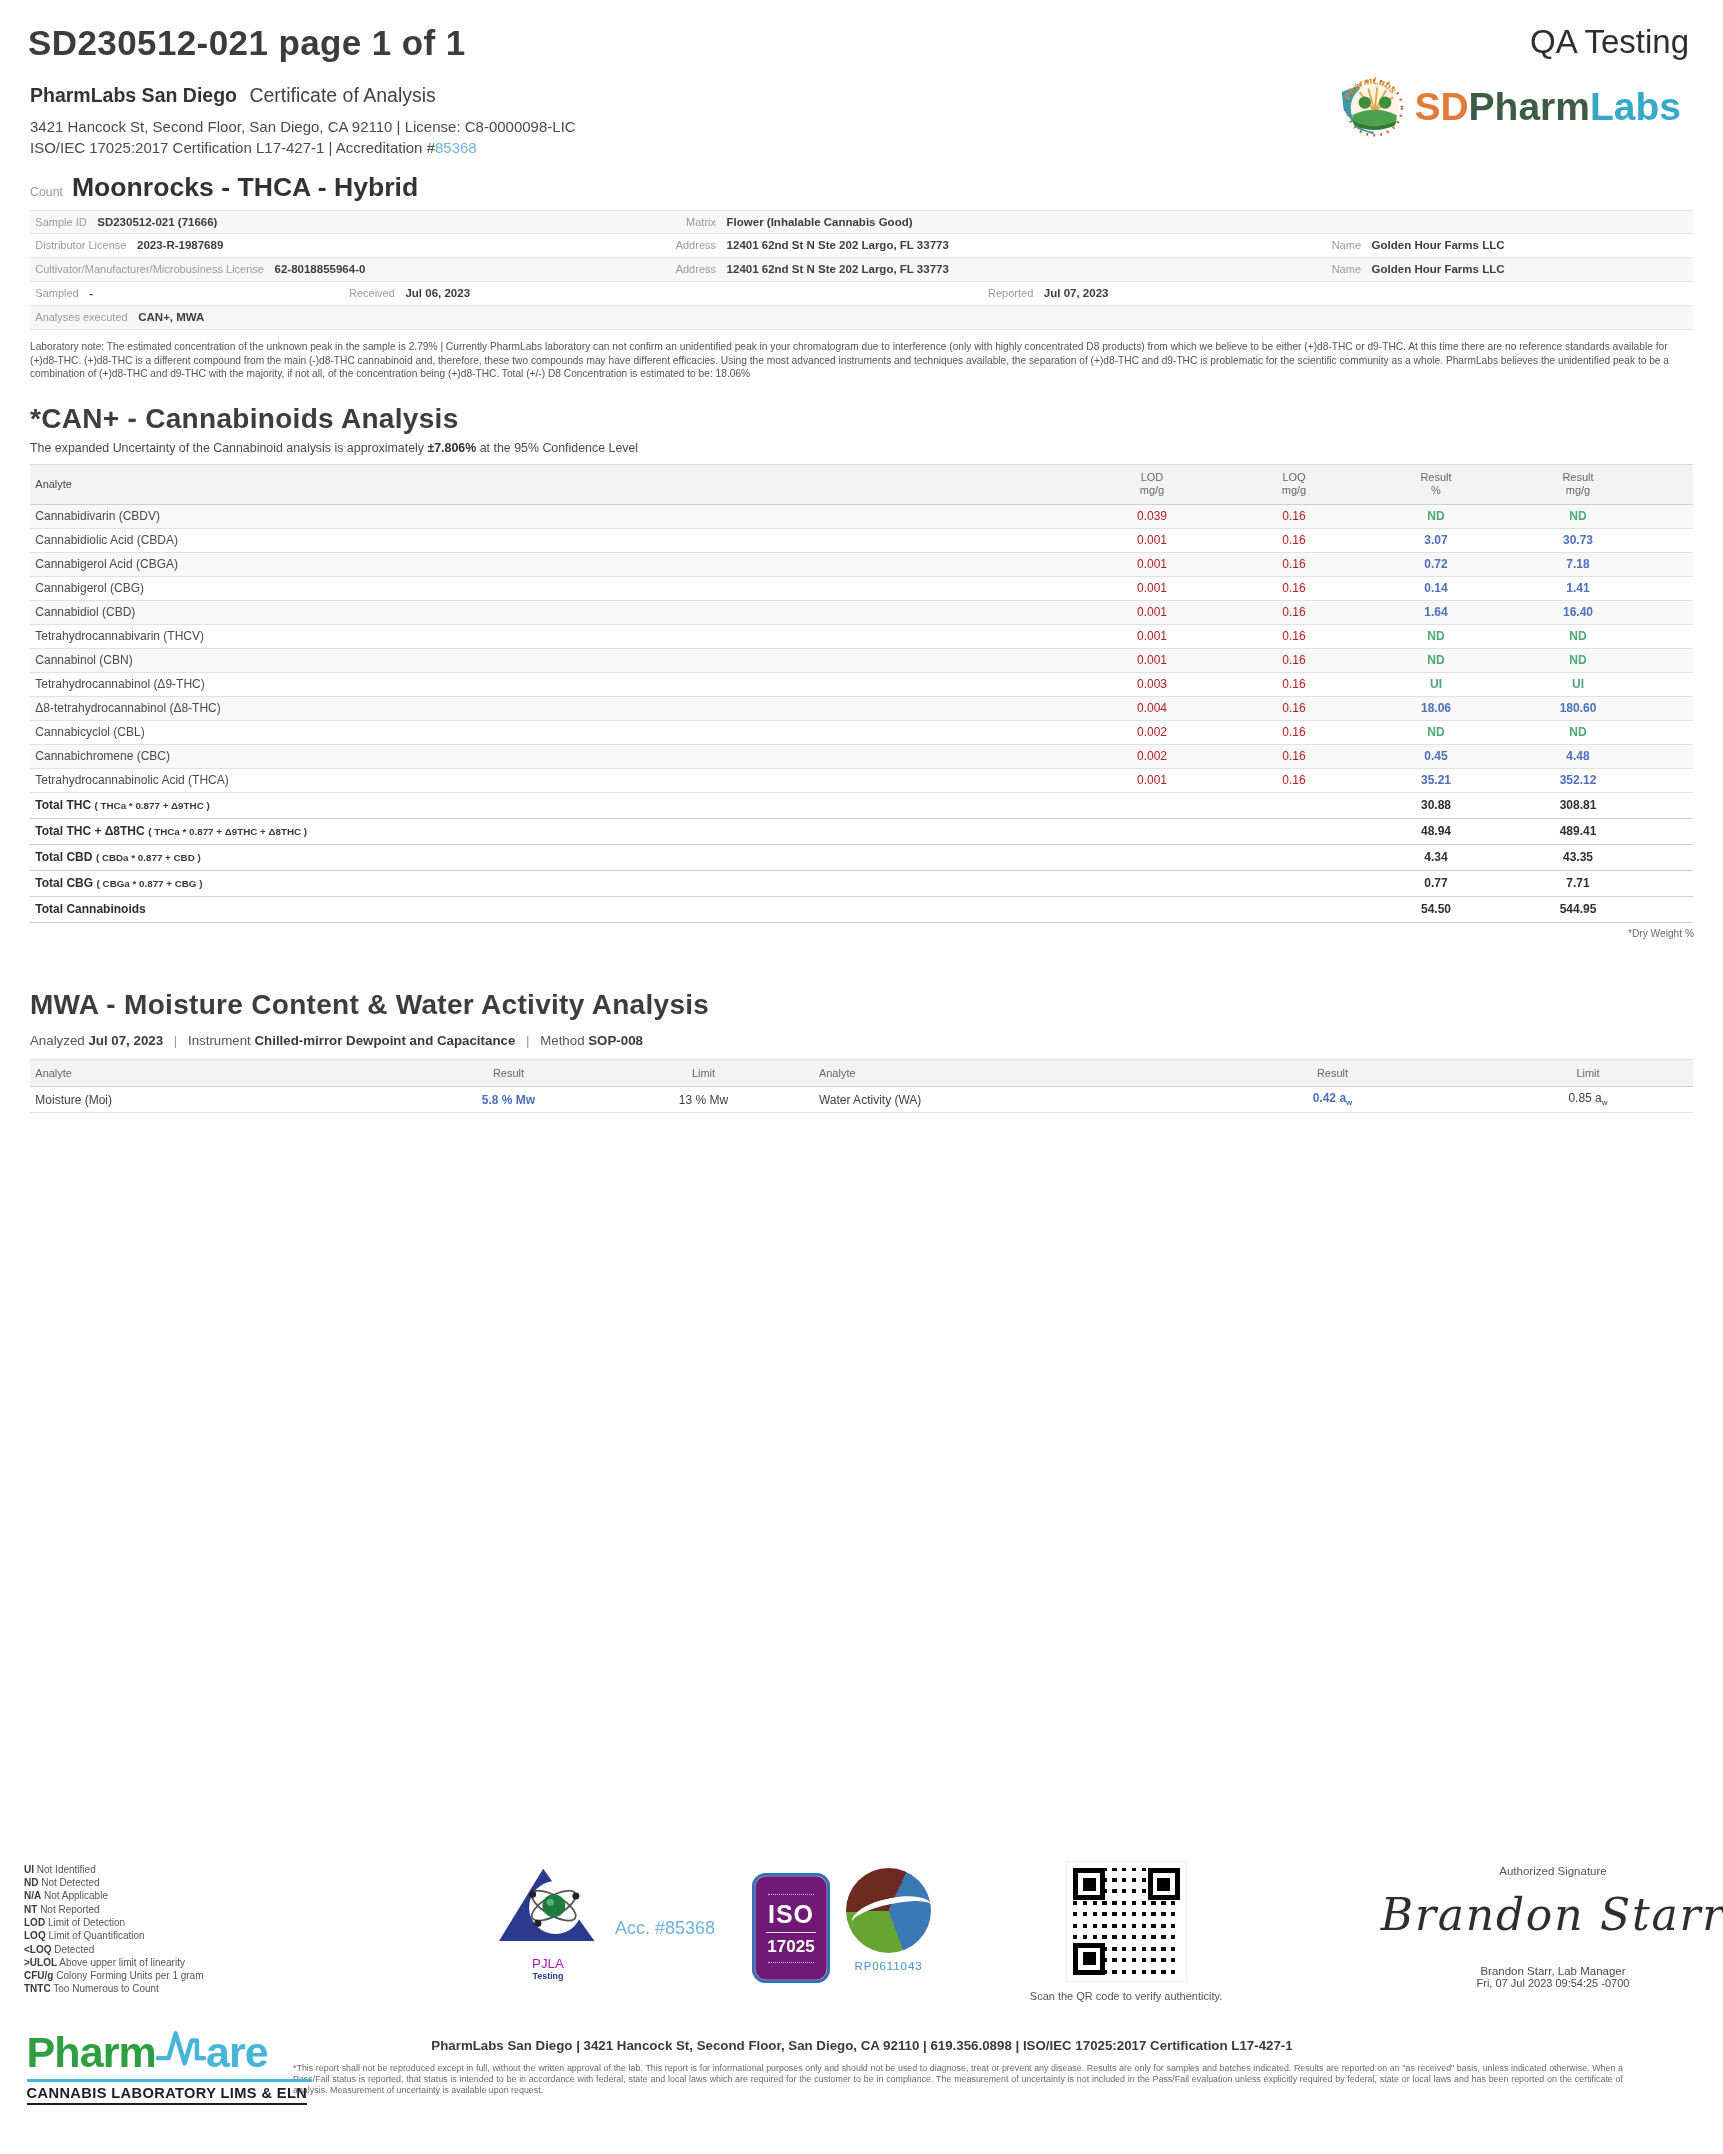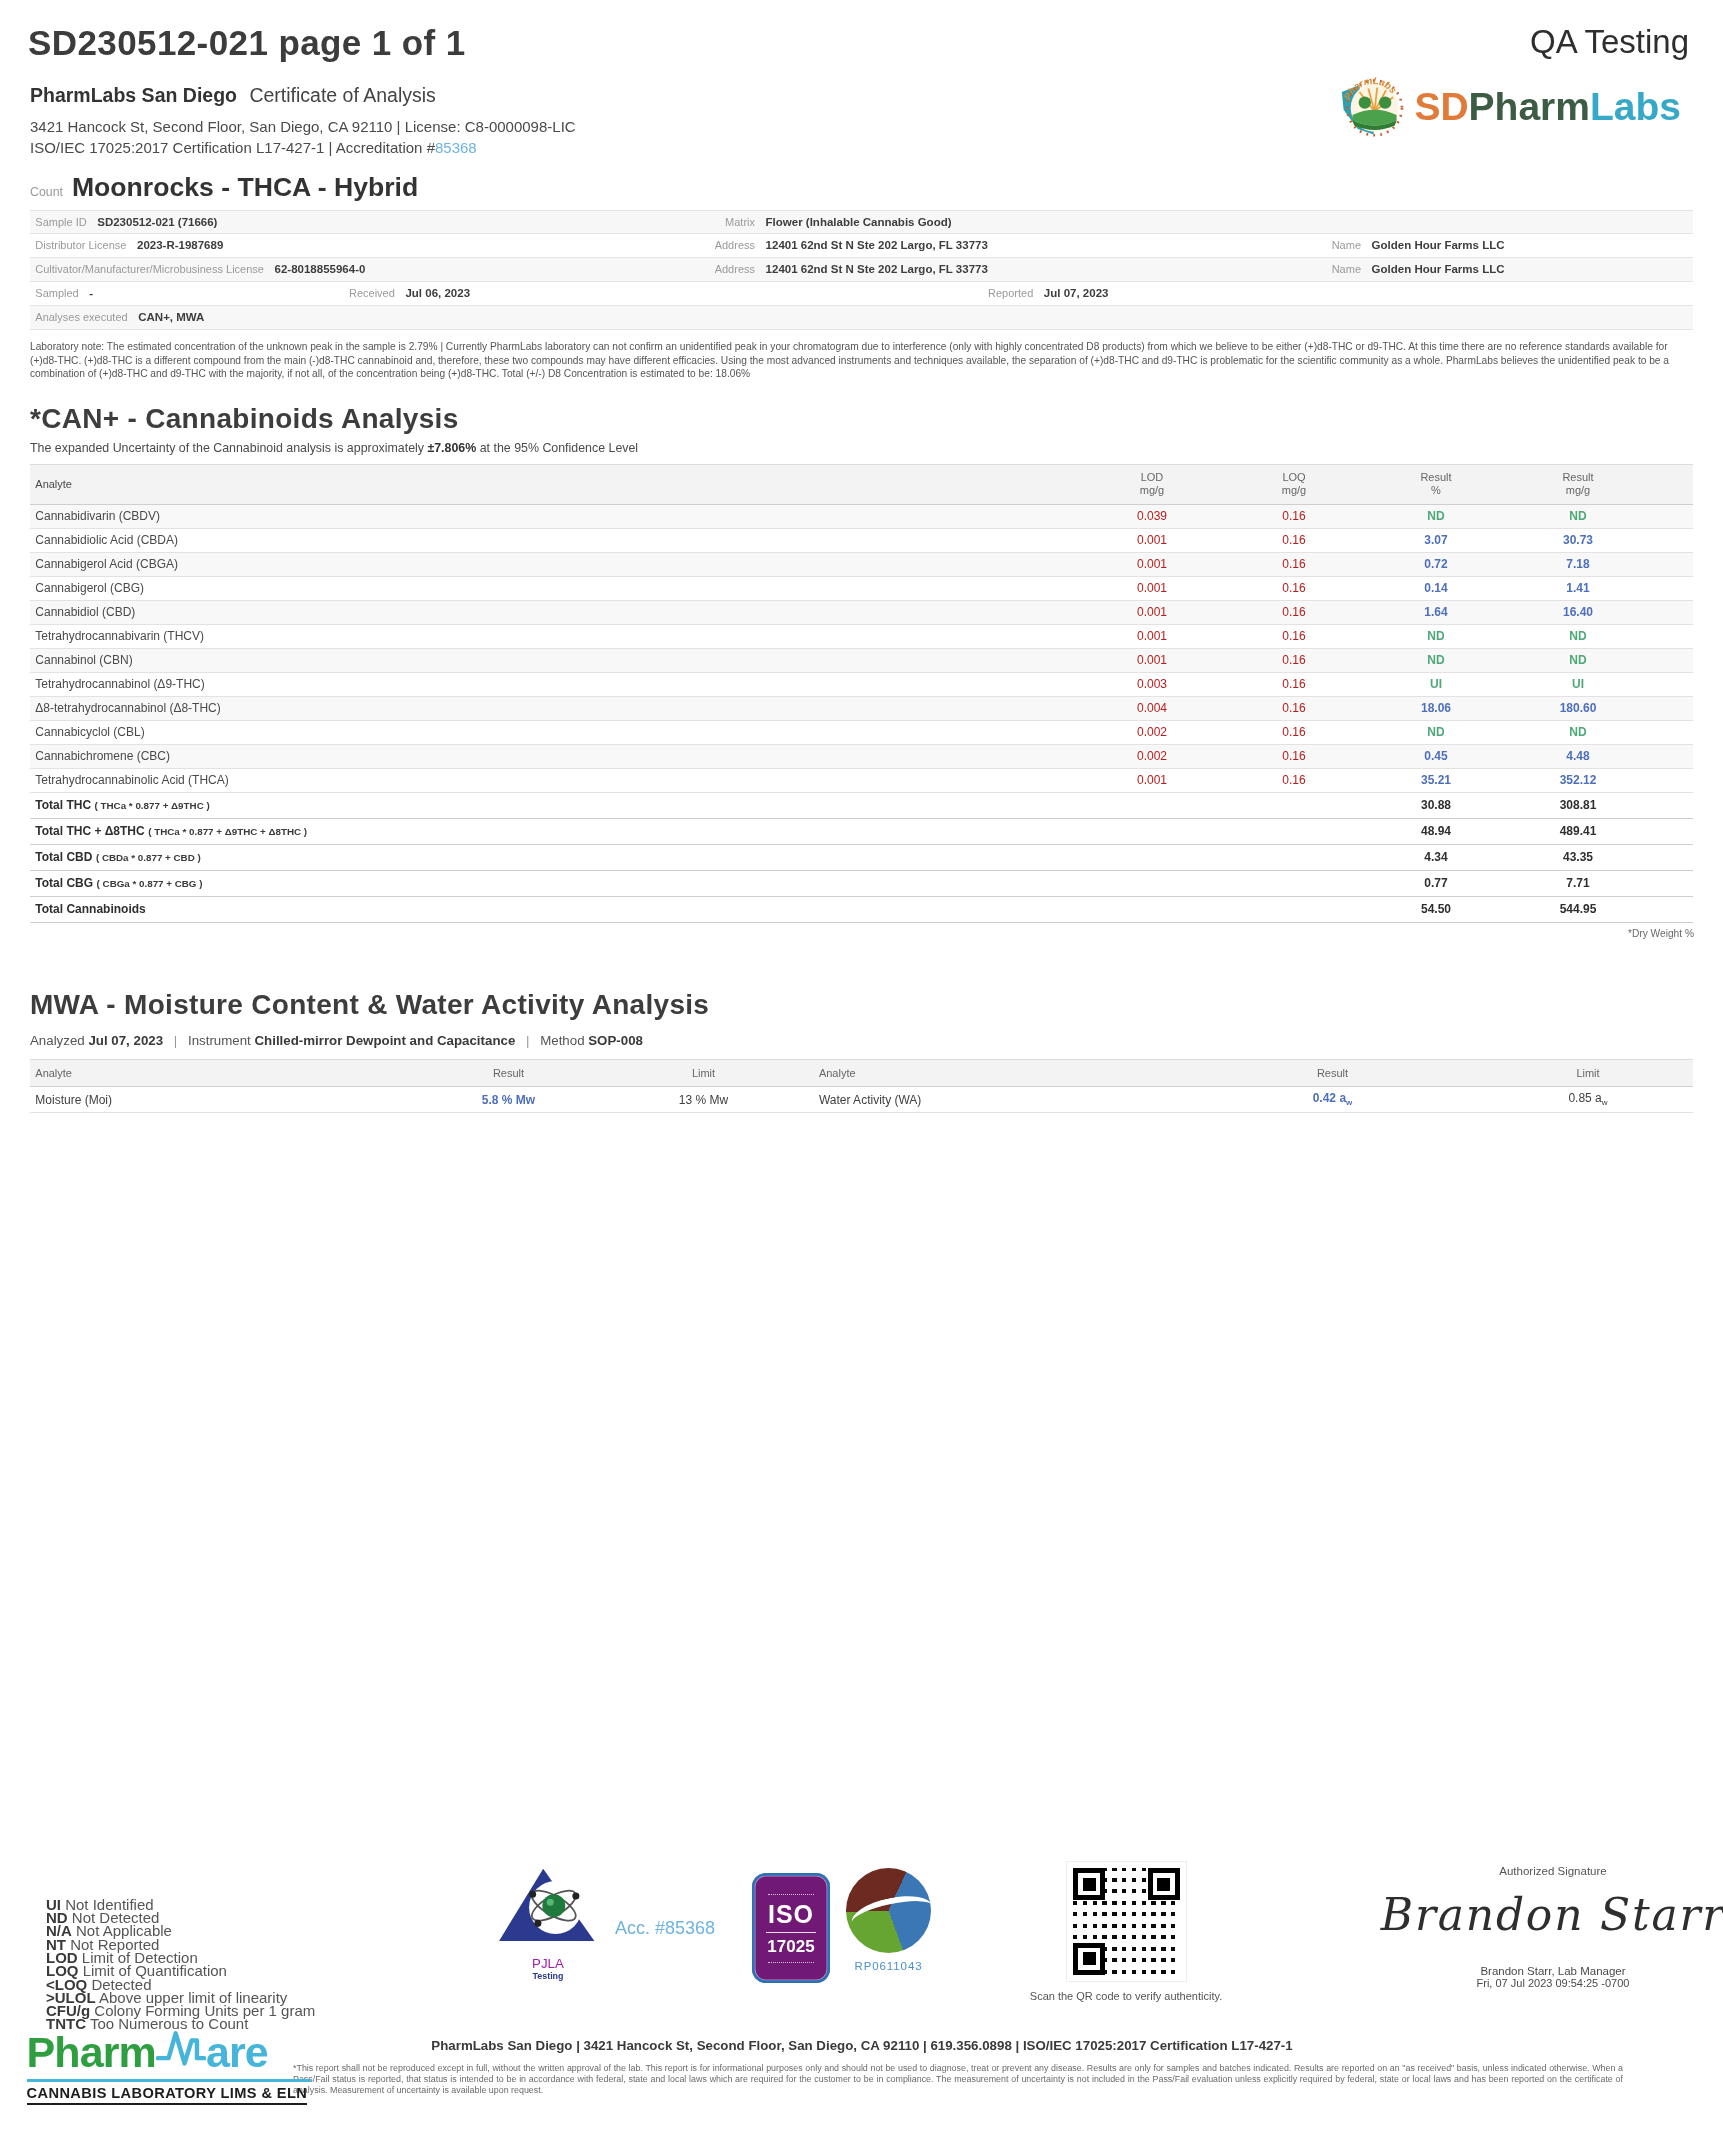--- a/index.html
+++ b/index.html
@@ -31,21 +31,21 @@
 
   
   .info { margin:0 30px; width:1663px; font-size:11.5px; }
   .info-row { position:relative; height:24px; line-height:23px; border-bottom:0.9px solid #e4e4e4; white-space:nowrap; }
   .info-row:nth-child(odd) { background:#f7f7f7; }
   .info-row:first-child { border-top:0.9px solid #e4e4e4; }
   .ilab { color:#9a9a9a; font-size:11px; padding-left:5.3px; }
   .ival { color:#3d3d3d; font-weight:700; margin-left:10.6px; }
   .grp { position:absolute; top:0; }
   .grp .ilab { display:inline-block; text-align:right; padding-left:0; }
-  .g-mid { left:654px; } .g-mid .ilab { width:71px; }
+  .g-mid { left:615px; } .g-mid .ilab { width:71px; }
   .g-right { left:1287px; } .g-right .ilab { width:44px; }
   .g-recv { left:319px; } .g-rep { left:958px; }
 
   
   .lab-note { margin:10.6px 30px 0 30px; width:1663px; font-size:10.2px; line-height:13.3px; color:#555; }
 
   
   .sect-title { margin:23px 0 0 30px; font-size:28px; font-weight:700; color:#3d3d3d; letter-spacing:0.3px; }
   .meta-line { margin:12.4px 0 0 30px; font-size:13.3px; color:#555; }
   .meta-line b { color:#3a3a3a; }
@@ -75,21 +75,21 @@
   .mtab { margin:10.6px 30px 0 30px; width:1663px; }
   .mt-row { display:flex; align-items:center; height:26.6px; font-size:12px; border-bottom:0.9px solid #e2e2e2; }
   .mt-head { background:#f3f3f3; border-top:0.9px solid #dcdcdc; border-bottom:0.9px solid #cfcfcf; color:#666; font-size:11px; height:28px; }
   .m-a1 { width:390px; padding-left:5.3px; } .m-r1 { width:177px; text-align:center; }
   .m-l1 { width:213px; text-align:center; } .m-a2 { width:372px; padding-left:8.9px; }
   .m-r2 { width:301px; text-align:center; } .m-l2 { flex:1; text-align:center; }
   sub.aw { font-size:8px; }
 
   
   .footer { position:absolute; left:0; right:0; bottom:0; height:294px; }
-  .legend { position:absolute; left:46px; top:1.8px; font-size:15px; line-height:13.3px; color:#555;margin-top:35px; }
+  .legend { position:absolute; left:24px; top:1.8px; font-size:10px; line-height:13.3px; color:#555; }
   .legend b { color:#3a3a3a; }
 
   .pjla { position:absolute; left:486px; top:3.5px; width:124px; text-align:center; }
   .pjla-cap1 { font-size:13.3px; font-weight:400; color:#a21caf; margin-top:-3.5px; }
   .pjla-cap2 { font-size:8.9px; font-weight:700; color:#2b3a8f; }
   .acc-num { position:absolute; left:615px; top:57px; font-size:18px; color:#6fb3e0; }
 
   .iso-badge { position:absolute; left:752px; top:12.4px; width:78px; height:110px; background:#701a75; border-radius:14px;
                display:flex; flex-direction:column; align-items:center; justify-content:center; color:#fff; box-shadow:inset 0 0 0 2.7px #2a72b8, inset 0 0 0 3.5px rgba(255,255,255,.5); }
   .iso-badge .dots { width:46px; border-top:1.8px dotted rgba(255,255,255,.7); margin-bottom:5.3px; }

